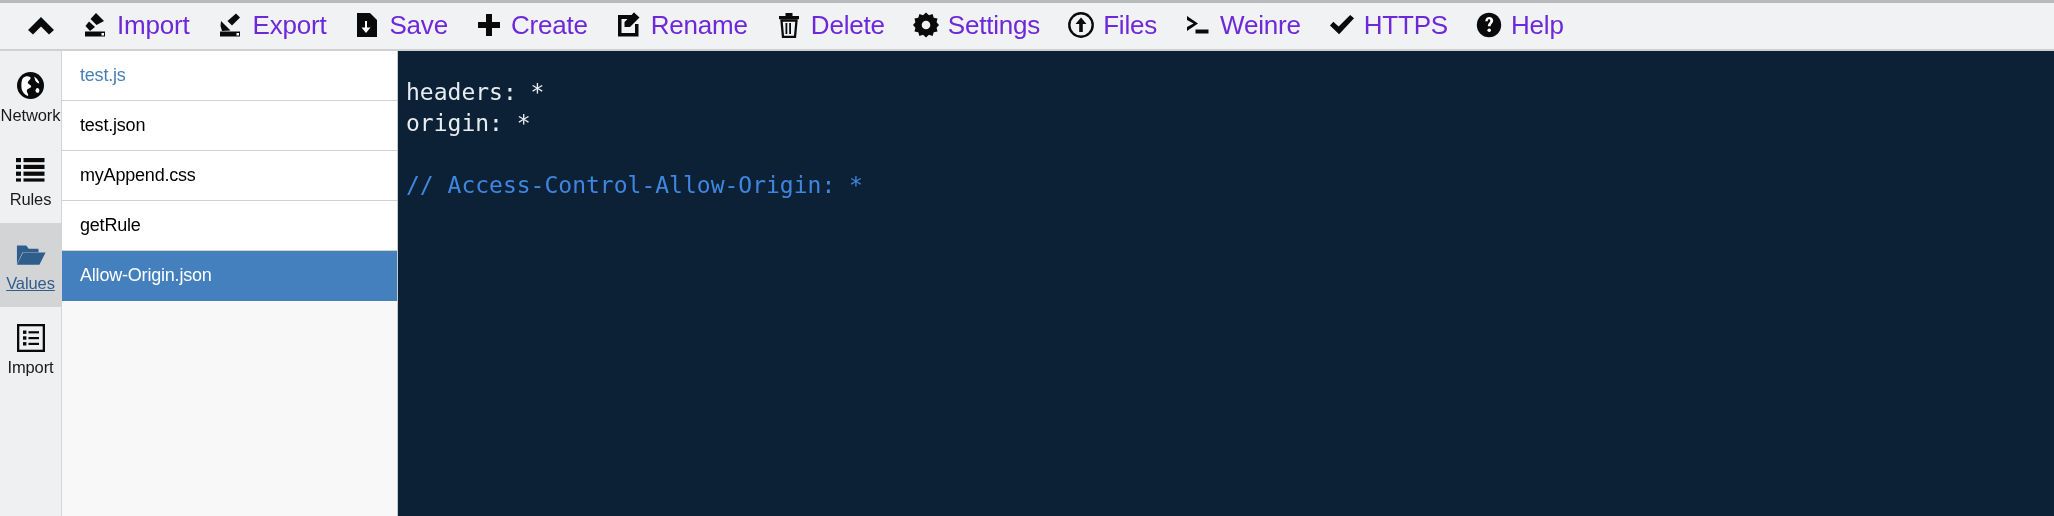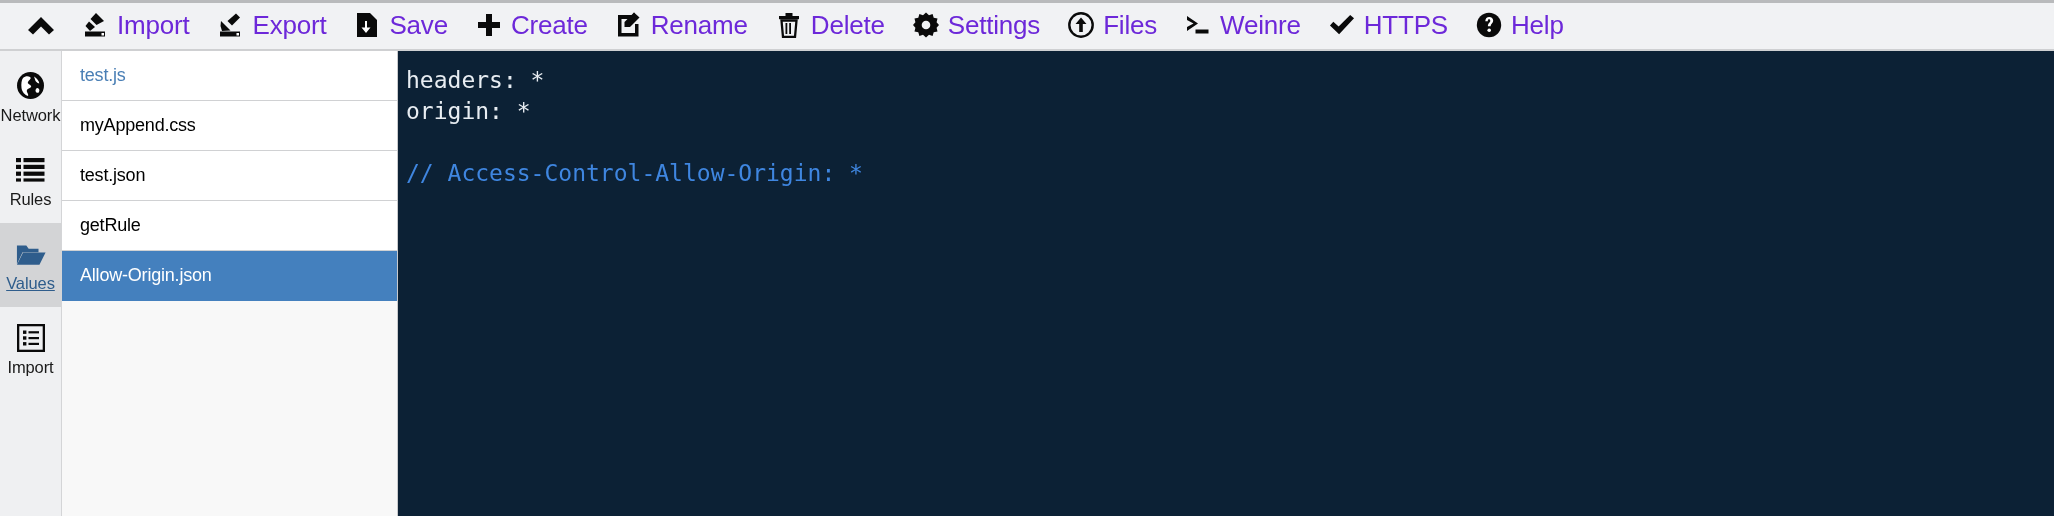--- a/index.html
+++ b/index.html
@@ -150,21 +150,21 @@
     background: #4480be;
     color: #ffffff;
     border-bottom-color: #4480be;
     text-align: center;
   }
 
   
   .editor {
     flex: 1 1 auto;
     background: #0c2135;
-    padding: 14px 0 0 8px;
+    padding: 26px 0 0 8px;
     overflow: hidden;
     font-family: "DejaVu Sans Mono", "Liberation Mono", monospace;
     cursor: text;
   }
   .code-line {
     font-size: 23px;
     line-height: 31px;
     color: #e8edf2;
     white-space: pre;
     letter-spacing: 0px;
@@ -373,24 +373,24 @@
         <span class="rail-label">Import</span>
       </div>
 
     </div>
 
     <div class="filelist">
       <div class="file-row link">
         <span>test.js</span>
       </div>
       <div class="file-row">
+        <span>test.json</span>
+      </div>
+      <div class="file-row">
         <span>myAppend.css</span>
-      </div>
-      <div class="file-row">
-        <span>test.json</span>
       </div>
       <div class="file-row">
         <span>getRule</span>
       </div>
       <div class="file-row selected">
         <span>Allow-Origin.json</span>
       </div>
     </div>
 
     <div class="editor">

